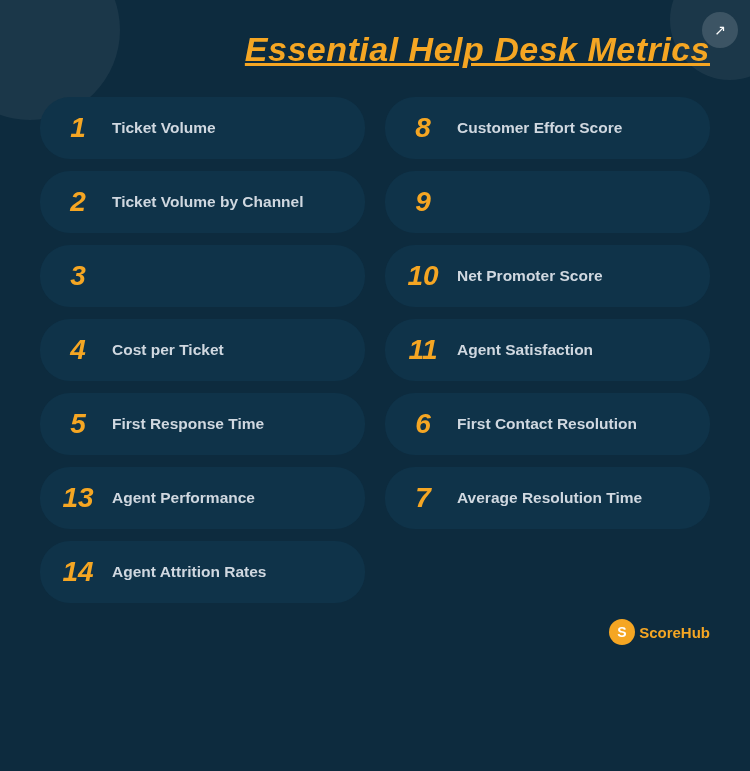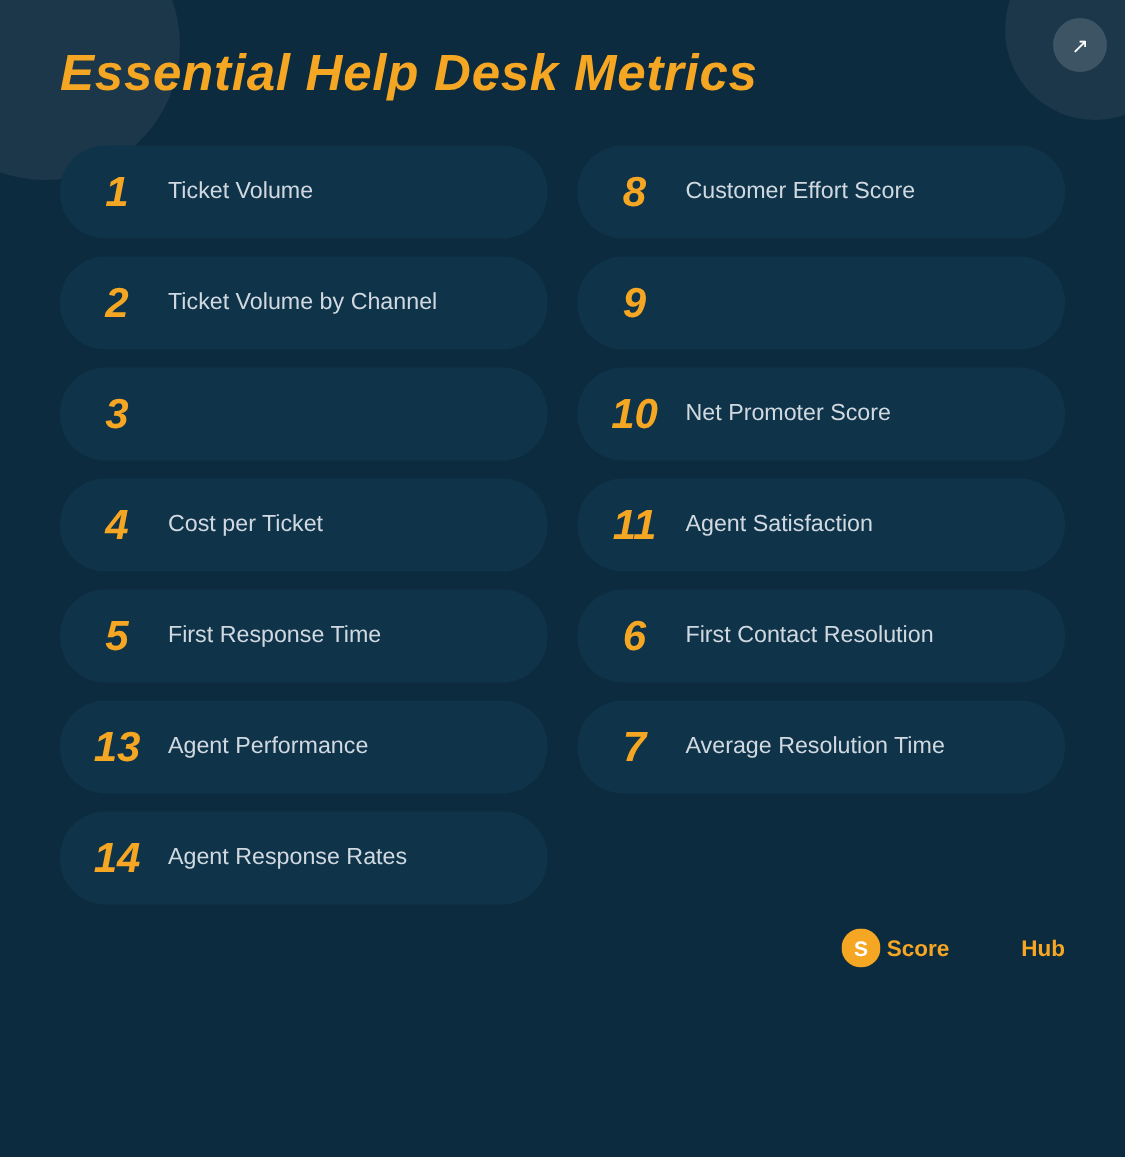--- a/index.html
+++ b/index.html
@@ -54,27 +54,28 @@
 
     .container {
       position: relative;
       z-index: 1;
       padding: 30px 40px 20px 40px;
       width: 100%;
       height: 100%;
     }
 
     .title {
-      text-align: left;
+      text-align: right;
       color: #f5a623;
       font-size: 34px;
       font-weight: 900;
       margin-bottom: 28px;
       font-style: italic;
       letter-spacing: 0.5px;
+      text-decoration: underline;
     }
 
     .grid {
       display: grid;
       grid-template-columns: 1fr 1fr;
       gap: 12px 20px;
     }
 
     .metric-item {
       background: #0f3349;
@@ -92,21 +93,21 @@
       font-weight: 900;
       font-style: italic;
       min-width: 36px;
       text-align: center;
       flex-shrink: 0;
     }
 
     .metric-label {
       color: #d0d8e0;
       font-size: 15.5px;
-      font-weight: 400;
+      font-weight: 700;
       line-height: 1.3;
     }
 
     .footer {
       display: flex;
       align-items: center;
       justify-content: flex-end;
       margin-top: 16px;
       gap: 6px;
     }
@@ -187,28 +188,28 @@
       <div class="metric-item">
         <span class="metric-number">13</span>
         <span class="metric-label">Agent Performance</span>
       </div>
       <div class="metric-item">
         <span class="metric-number">7</span>
         <span class="metric-label">Average Resolution Time</span>
       </div>
       <div class="metric-item">
         <span class="metric-number">14</span>
-        <span class="metric-label">Agent Response Rates</span>
+        <span class="metric-label">Agent Attrition Rates</span>
       </div>
     </div>
 
   <div class="footer">
     <div class="footer-logo">
       <svg class="logo-icon" viewBox="0 0 26 26" xmlns="http://www.w3.org/2000/svg">
         <circle cx="13" cy="13" r="13" fill="#f5a623"></circle>
         <text x="13" y="18" text-anchor="middle" font-size="14" font-weight="bold" fill="white">S</text>
       </svg>
       <span class="footer-text">
-        <span>Score</span><span style="color:#f5a623;margin-left:48px;">Hub</span>
+        <span>Score</span><span style="color:#f5a623;">Hub</span>
       </span>
     </div>
   </div>
 </div>
 
 </body></html>

